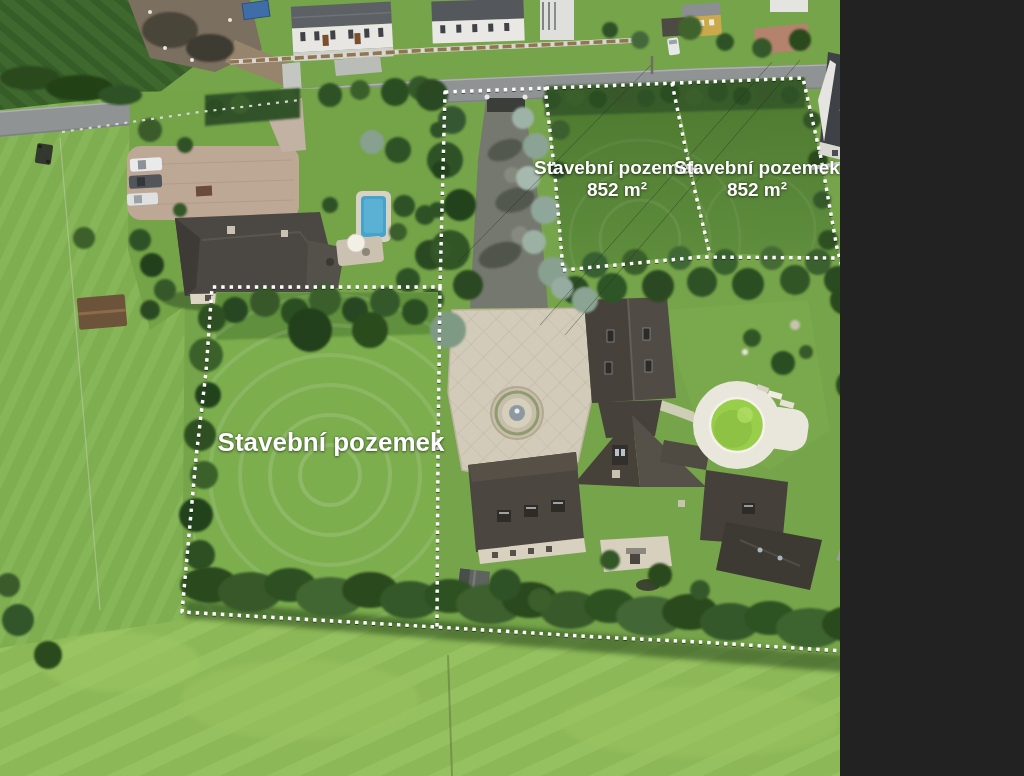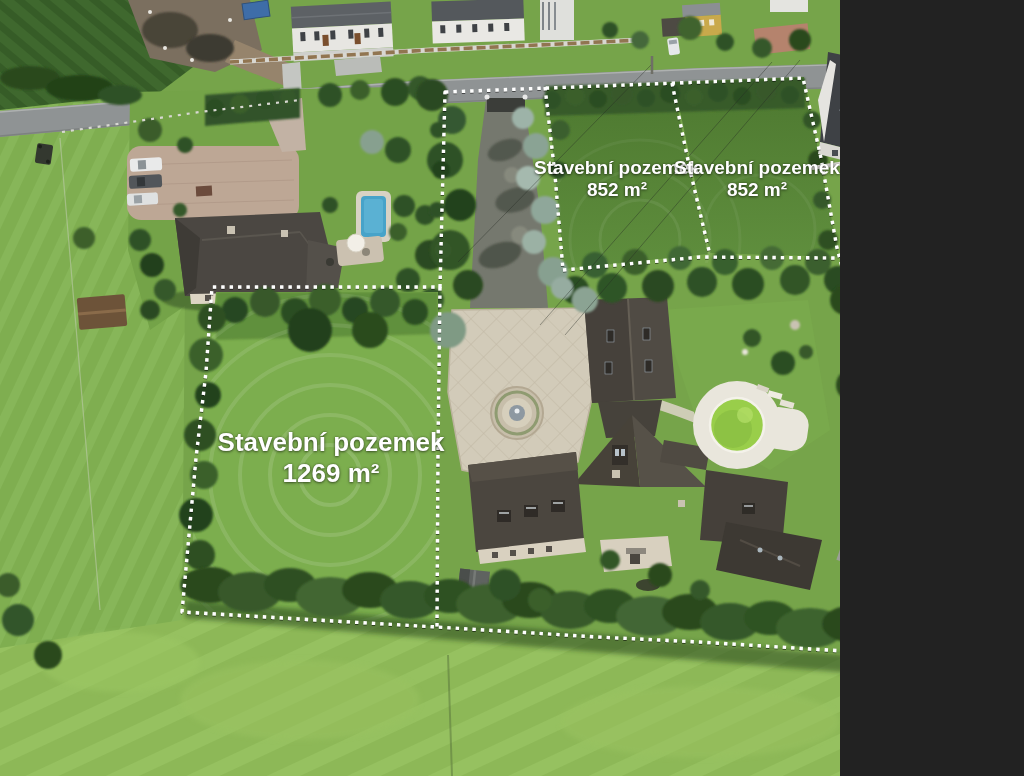--- a/index.html
+++ b/index.html
@@ -581,16 +581,15 @@
 <div class="plot-label pl-small" style="left:517px;top:157px;width:200px;">
   <div>Stavební pozemek</div>
   <div>852 m²</div>
 </div>
 <div class="plot-label pl-small" style="left:657px;top:157px;width:200px;">
   <div>Stavební pozemek</div>
   <div>852 m²</div>
 </div>
 <div class="plot-label pl-big" style="left:206px;top:427px;width:250px;">
   <div>Stavební pozemek</div>
-  <div>1269 m²</div>
 </div>
 
 </div>
 
 </body></html>

